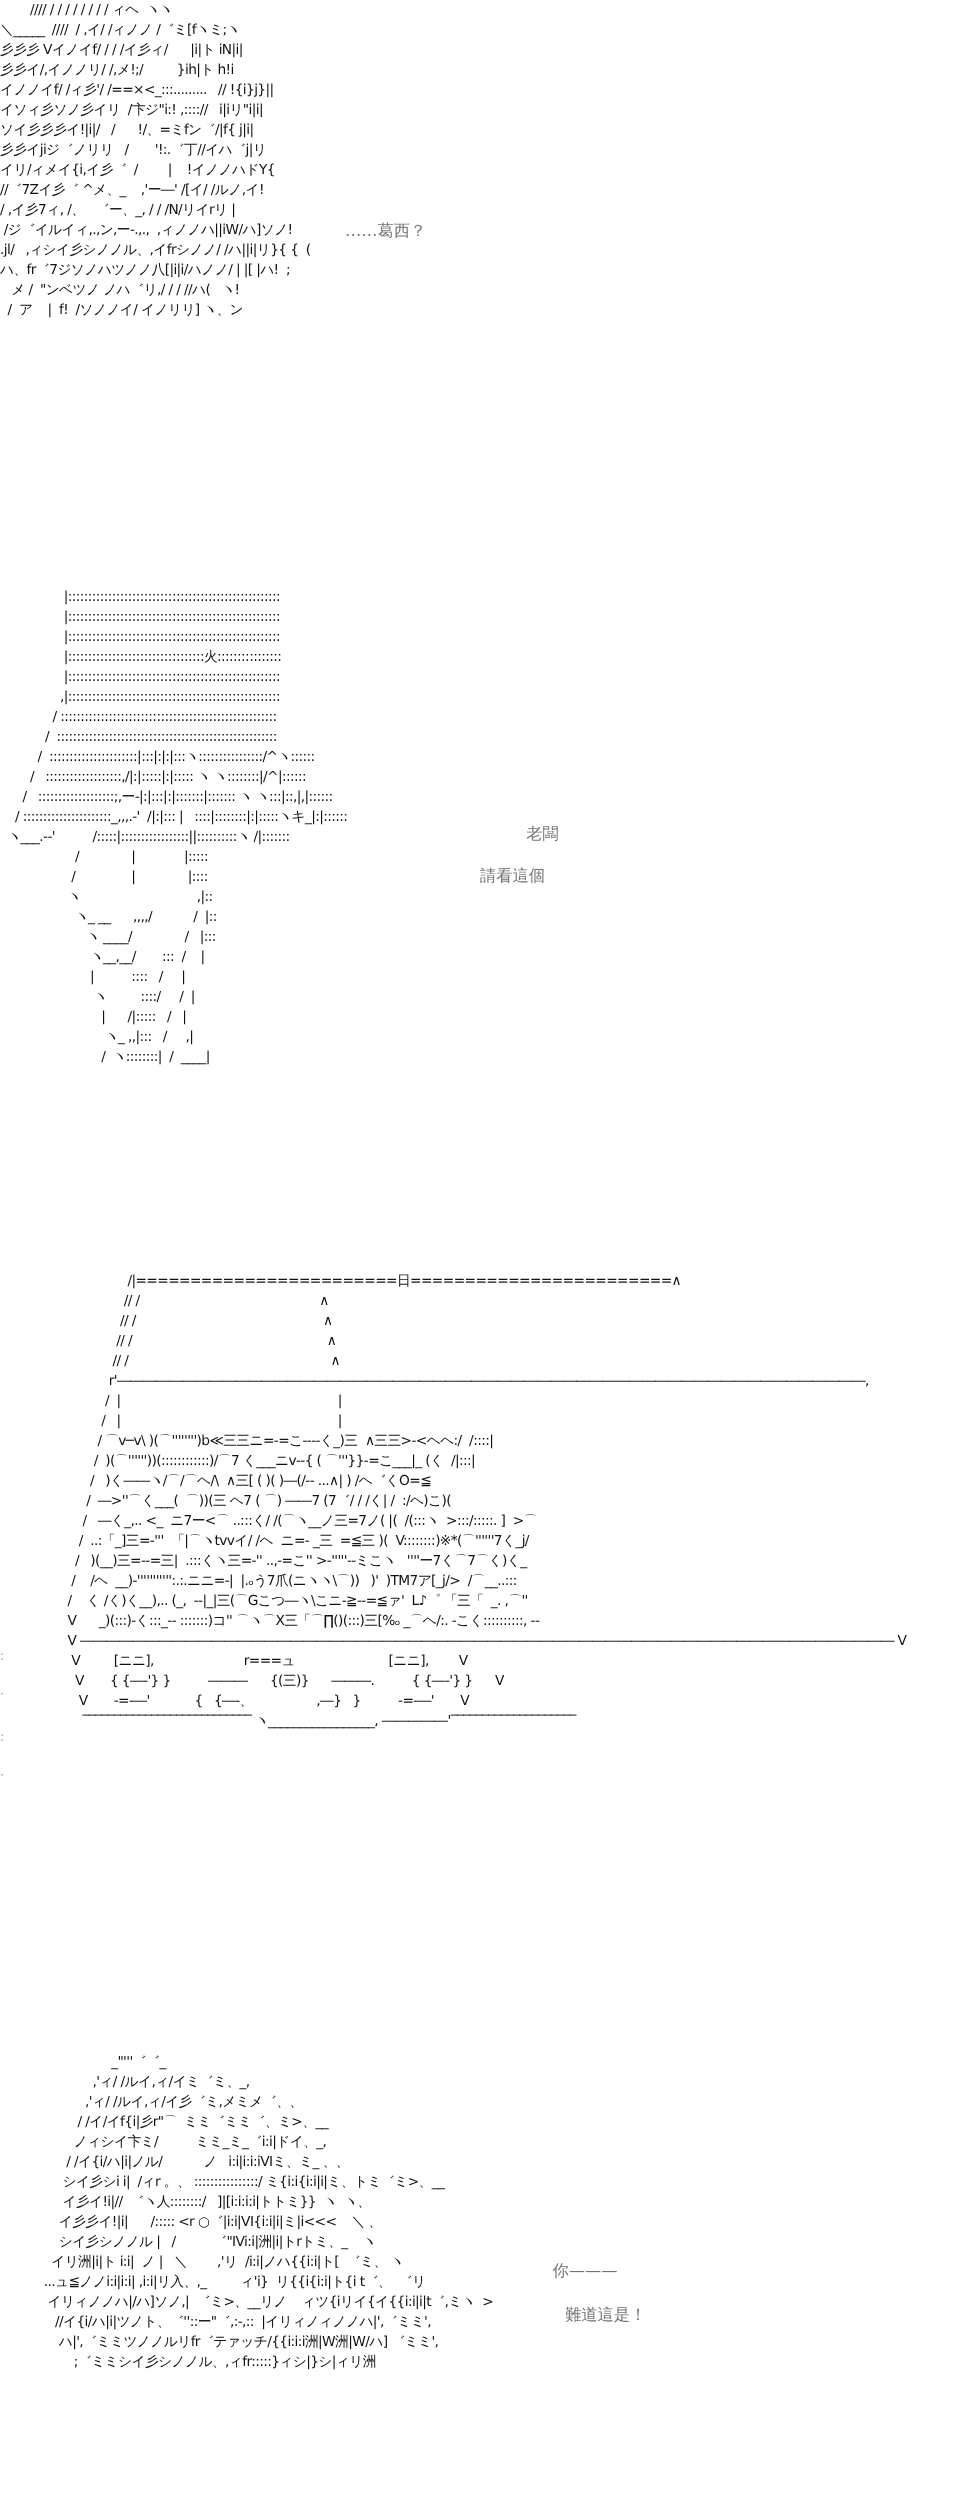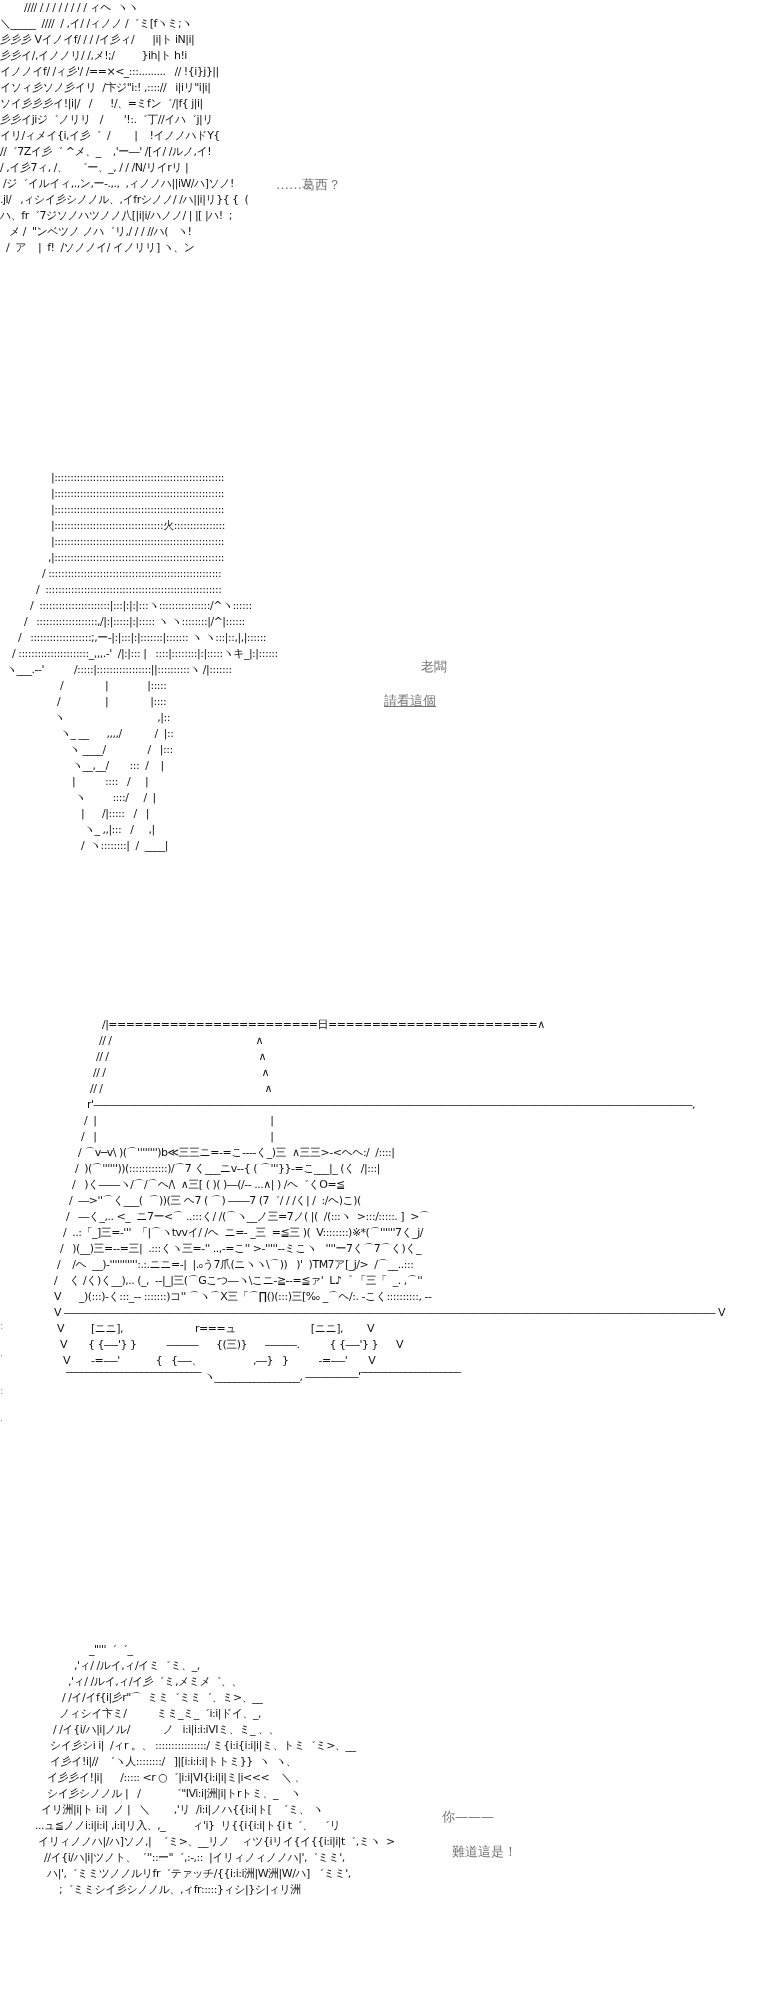--- a/index.html
+++ b/index.html
@@ -51,21 +51,21 @@
                     ヽ_ __      ,,,,/           /  |::
                        ヽ ____/              /   |:::
                         ヽ__,__/       :::  /    |
                         |          ::::   /     |
                          ヽ         ::::/     /  |
                            |      /|:::::   /   |
                             ヽ_ ,,|:::   /     ,|
                            /  ヽ::::::::|  /  ____|</pre>
 </div>
 <div class="dialog" style="top:658px;left:389px;margin-left:32px;">老闆</div>
-<div class="dialog" style="top:692px;left:384px;text-decoration:underline;">請看這個</div>
+<div class="dialog" style="top:692px;left:384px;">請看這個</div>
 
 <div class="panel" style="top:1017px;left:54px;">
   <pre class="aa" id="art-2">                /|========================日========================∧
                // /                                                ∧
               // /                                                  ∧
              // /                                                    ∧
             // /                                                      ∧
            r'―――――――――――――――――――――――――――――――――――――――――――――――――――――――――,
           /  |                                                          |
          /   |                                                          |

